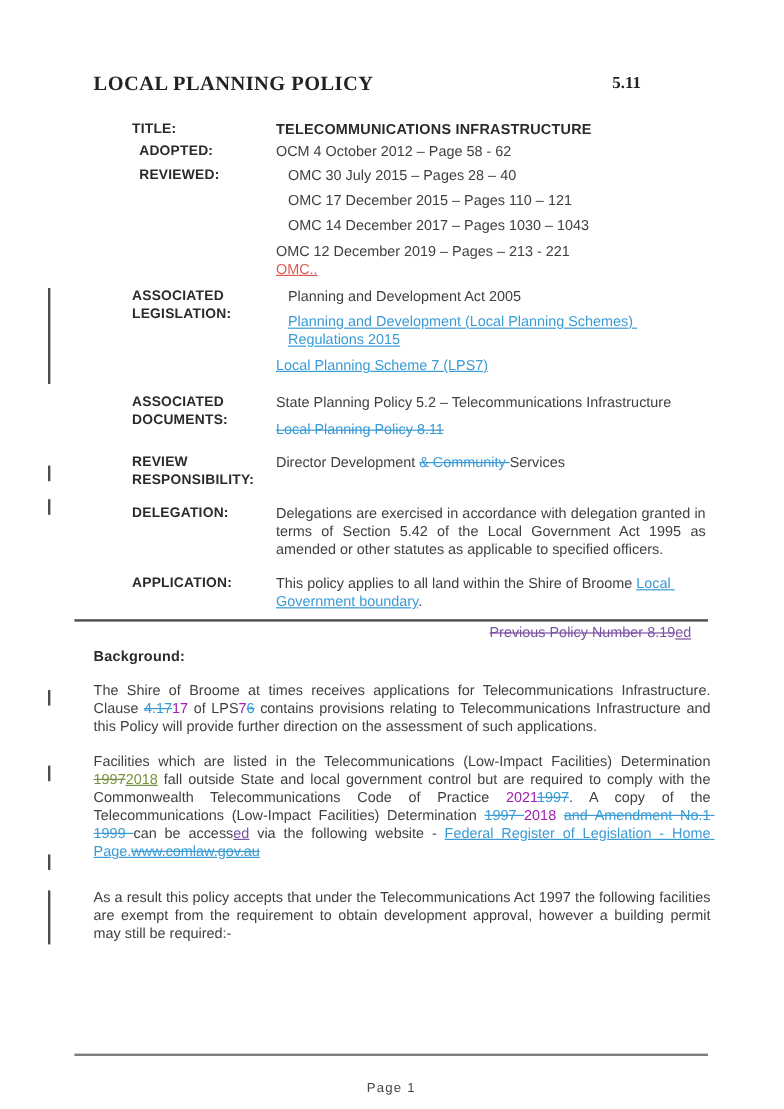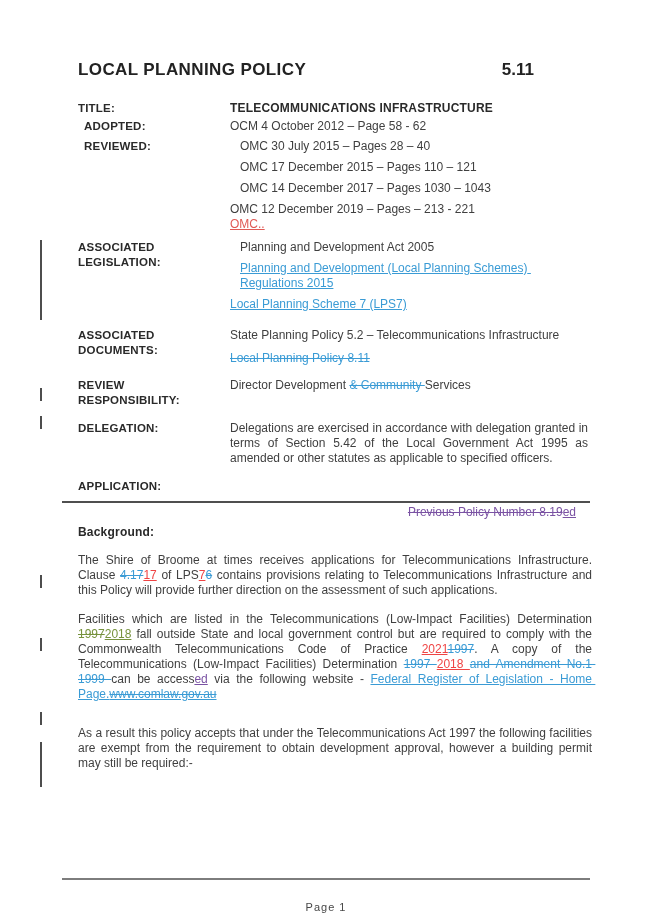--- a/index.html
+++ b/index.html
@@ -10,49 +10,49 @@
     font-family:"Liberation Sans","DejaVu Sans",sans-serif;
     font-size:12px;line-height:15px;
     color:#3f3f3f;
     overflow:hidden;
     box-sizing:border-box;
   }
   .content{margin-left:78px;width:514px;}
 
   
   .doc-header{display:flex;justify-content:space-between;align-items:flex-end;
-    padding-top:62px;width:456px;}
+    padding-top:62px;width:456px;font-family:Liberation Serif, serif;}
   .doc-title{font-size:17px;font-weight:bold;color:#222;letter-spacing:.4px;margin:0;}
-  .policy-number{font-size:17px;font-weight:bold;color:#222;}
+  .policy-number{font-size:14px;font-weight:bold;color:#222;}
 
   
   .meta{margin-top:24px;}
   .meta-row{display:grid;grid-template-columns:152px 358px;}
-  .meta-label{font-weight:bold;font-size:11.5px;color:#2a2a2a;letter-spacing:.2px;line-height:15px;}
+  .meta-label{font-weight:bold;font-size:11.5px;color:#2a2a2a;letter-spacing:.2px;line-height:15px;margin-left:32px;}
   .meta-label.indent{padding-left:6px;}
   .meta-value{line-height:15px;}
   .group{margin:0;}
   .group.gap{margin-bottom:6px;margin-left:10px;}
   .group.gap8{margin-bottom:8px;}
   .group.just{text-align:justify;}
   .meta-row.r0{margin-bottom:3px;}
   .meta-row.r1{margin-bottom:5px;}
   .meta-row.r2{margin-bottom:8px;}
   .meta-row.r3{margin-bottom:16px;}
   .meta-row.r4{margin-bottom:12px;}
   .meta-row.r5{margin-bottom:13px;}
   .meta-row.r6{margin-bottom:13px;}
   .meta-row.r7{margin-bottom:0;}
 
   
   .run{white-space:pre-wrap;}
   .b{font-weight:bold;color:#2a2a2a;letter-spacing:.2px;}
   .link{color:#3a9bd5;text-decoration:underline;cursor:pointer;}
   .del{color:#3a9bd5;text-decoration:line-through;text-align:center;}
-  .ins{color:#ef4444;text-decoration:underline;}
+  .ins{color:#a21caf;}
   .del-green{color:#76923c;text-decoration:line-through;}
   .ins-green{color:#76923c;text-decoration:underline;}
   .del-purple{color:#7a52a3;text-decoration:line-through;}
   .ins-purple{color:#7a52a3;text-decoration:underline;}
   .ins-red{color:#e05a55;text-decoration:underline;}
   .del-link{color:#3a9bd5;text-decoration:underline line-through;}
 
   
   .rule-top{border:none;border-top:2px solid #4f4f4f;margin:7px 0 0 -16px;width:528px;}
   .prev-policy{text-align:right;margin-top:2px;padding-right:16px;line-height:15px;}
@@ -155,20 +155,23 @@
             <div>DELEGATION:</div>
           </div>
           <div class="meta-value">
             <div class="group just"><span class="run n">Delegations are exercised in accordance with delegation granted in terms of Section 5.42 of the Local Government Act 1995 as amended or other statutes as applicable to specified officers.</span></div>
           </div>
         </div>
         <div class="meta-row r7">
           <div class="meta-label">
             <div>APPLICATION:</div>
           </div>
+          <div class="meta-value">
+            <div class="group"><span class="run n">This policy applies to all land within the Shire of Broome </span><span class="run link">Local Government boundary</span><span class="run n">.</span></div>
+          </div>
         </div>
       </div>
 
     <hr class="rule-top">
 
     <div class="prev-policy" id="prev-policy"><span class="run del-purple">Previous Policy Number 8.19</span><span class="run ins-purple">ed</span></div>
 
     <div class="bg-heading">Background:</div>
 
     <div class="paragraphs" id="paragraphs">

